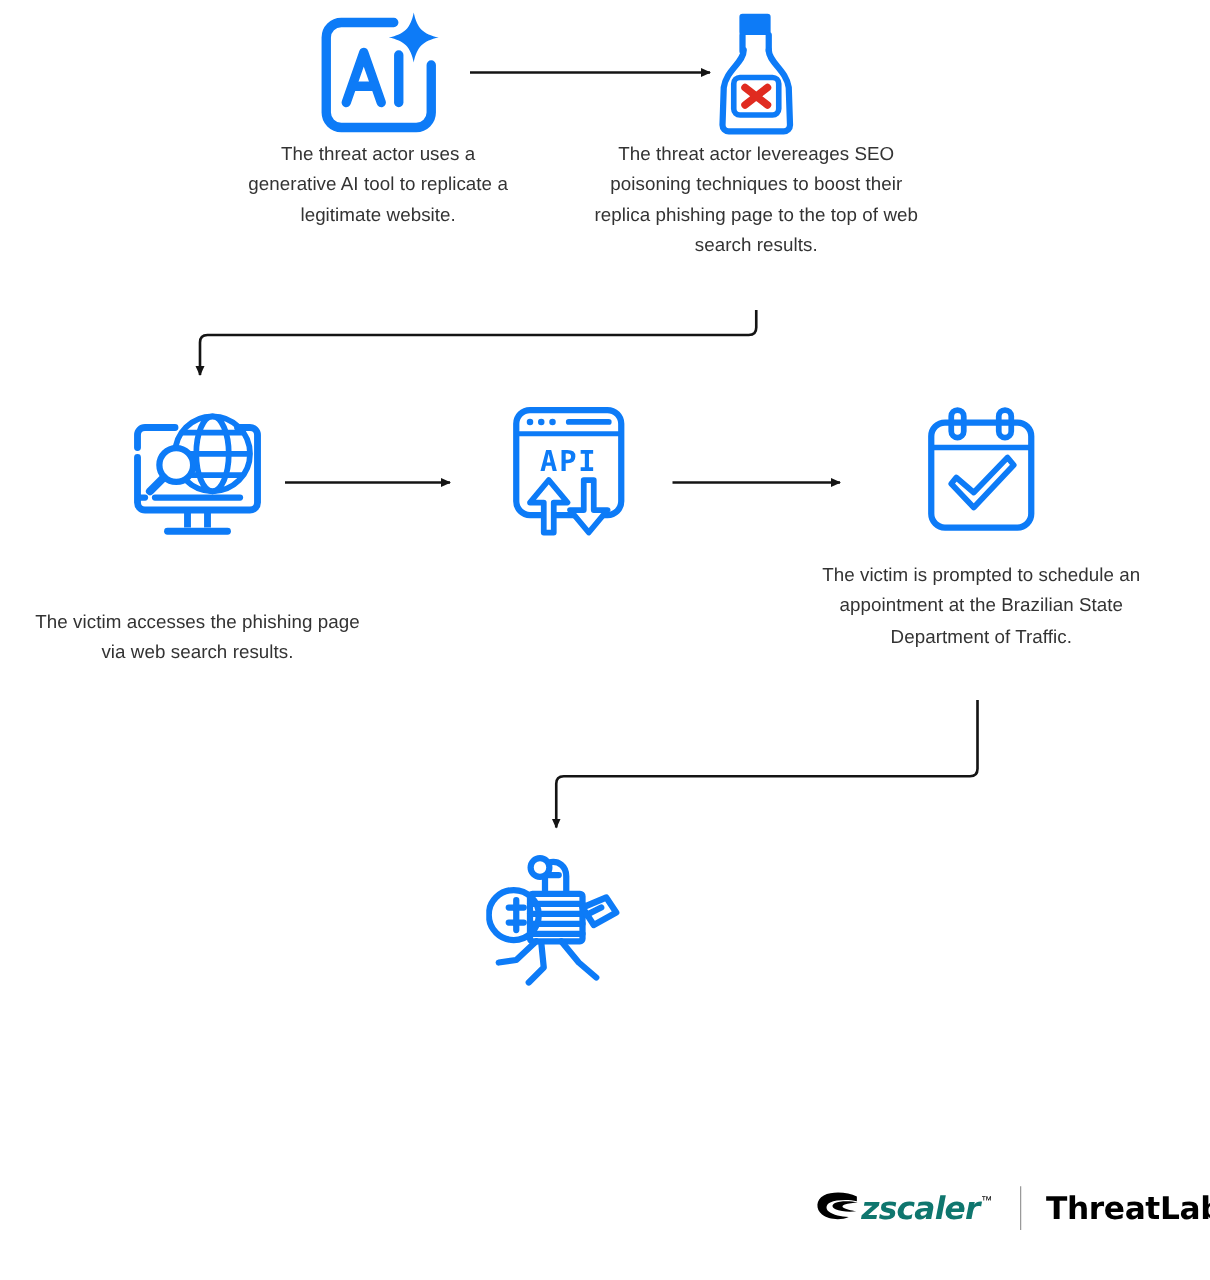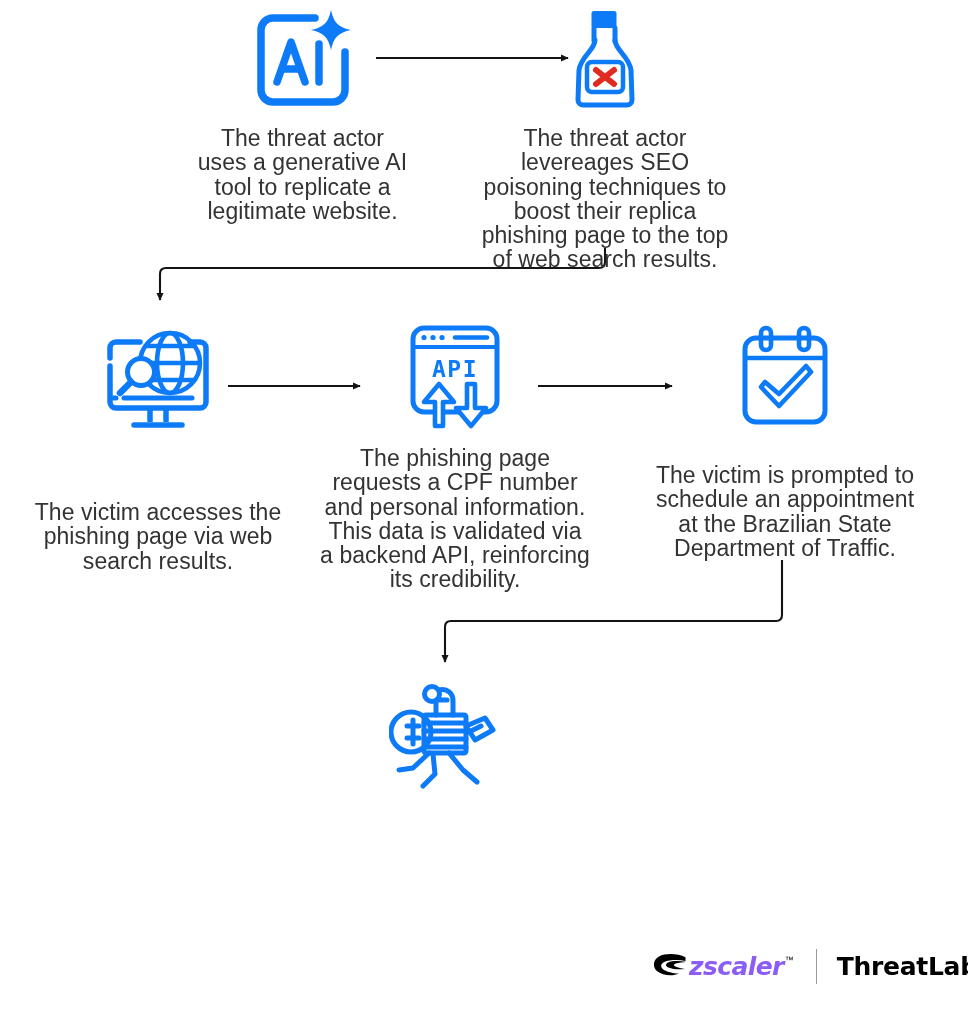--- a/index.html
+++ b/index.html
@@ -29,23 +29,22 @@
     display: flex;
     flex-direction: column;
     align-items: center;
   }
   .node .icon-box {
     display: flex;
     align-items: center;
     justify-content: center;
   }
   .node .caption {
-    margin-top: 14px;
     text-align: center;
-    font-size: 23px;
+    font-size: 15px;
     line-height: 24.3px;
     color: #333333;
     letter-spacing: 0.05px;
   }
 
   
   #node-ai        { left: 195px; top: 8px;   width: 215px; }
   #node-seo       { left: 470px; top: 8px;   width: 270px; }
   #node-victim    { left: 27px;  top: 322px; width: 262px; gap: 48px; }
   #node-api       { left: 320px; top: 322px; width: 270px; }
@@ -74,21 +73,21 @@
   #footer .zs-logo {
     display: flex;
     align-items: center;
   }
   #footer .zs-word {
     font-family: "DejaVu Sans", sans-serif;
     font-weight: bold;
     font-style: italic;
     font-size: 25px;
     letter-spacing: -0.6px;
-    color: #8b5cf6;
+    color: #0f766e;
     margin-left: 1px;
   }
   #footer .zs-tm {
     font-size: 9px;
     color: #000;
     align-self: flex-start;
     margin-top: 3px;
     margin-left: 1px;
   }
   #footer .divider {
@@ -214,21 +213,20 @@
 
         <line x1="50" y1="15.5" x2="82" y2="15.5" stroke="#0d7bf7" stroke-width="4.6" stroke-linecap="round"></line>
 
         <text x="50" y="55" text-anchor="middle" font-family="'DejaVu Sans Mono', monospace" font-size="23" font-weight="bold" fill="#0d7bf7" letter-spacing="1.5">API</text>
 
         <path d="M30,104 L30,80 L19,80 L34,62 L49,80 L38,80 L38,104 Z" fill="#ffffff" stroke="#0d7bf7" stroke-width="4.6" stroke-linejoin="round"></path>
 
         <path d="M62,62 L62,86 L51,86 L66,104 L81,86 L70,86 L70,62 Z" fill="#ffffff" stroke="#0d7bf7" stroke-width="4.6" stroke-linejoin="round"></path>
       </svg>
     </div>
-    <div class="caption">The phishing page requests a CPF number and personal information. This data is validated via a backend API, reinforcing its credibility.</div>
   </div>
 
   <div class="node" id="node-calendar">
     <div class="icon-box">
       <svg width="96" height="108" viewBox="0 0 96 108">
 
         <rect x="24" y="6" width="10" height="22" rx="5" fill="none" stroke="#0d7bf7" stroke-width="4.6"></rect>
         <rect x="62" y="6" width="10" height="22" rx="5" fill="none" stroke="#0d7bf7" stroke-width="4.6"></rect>
 
         <rect x="8" y="16" width="80" height="84" rx="11" fill="none" stroke="#0d7bf7" stroke-width="5"></rect>

